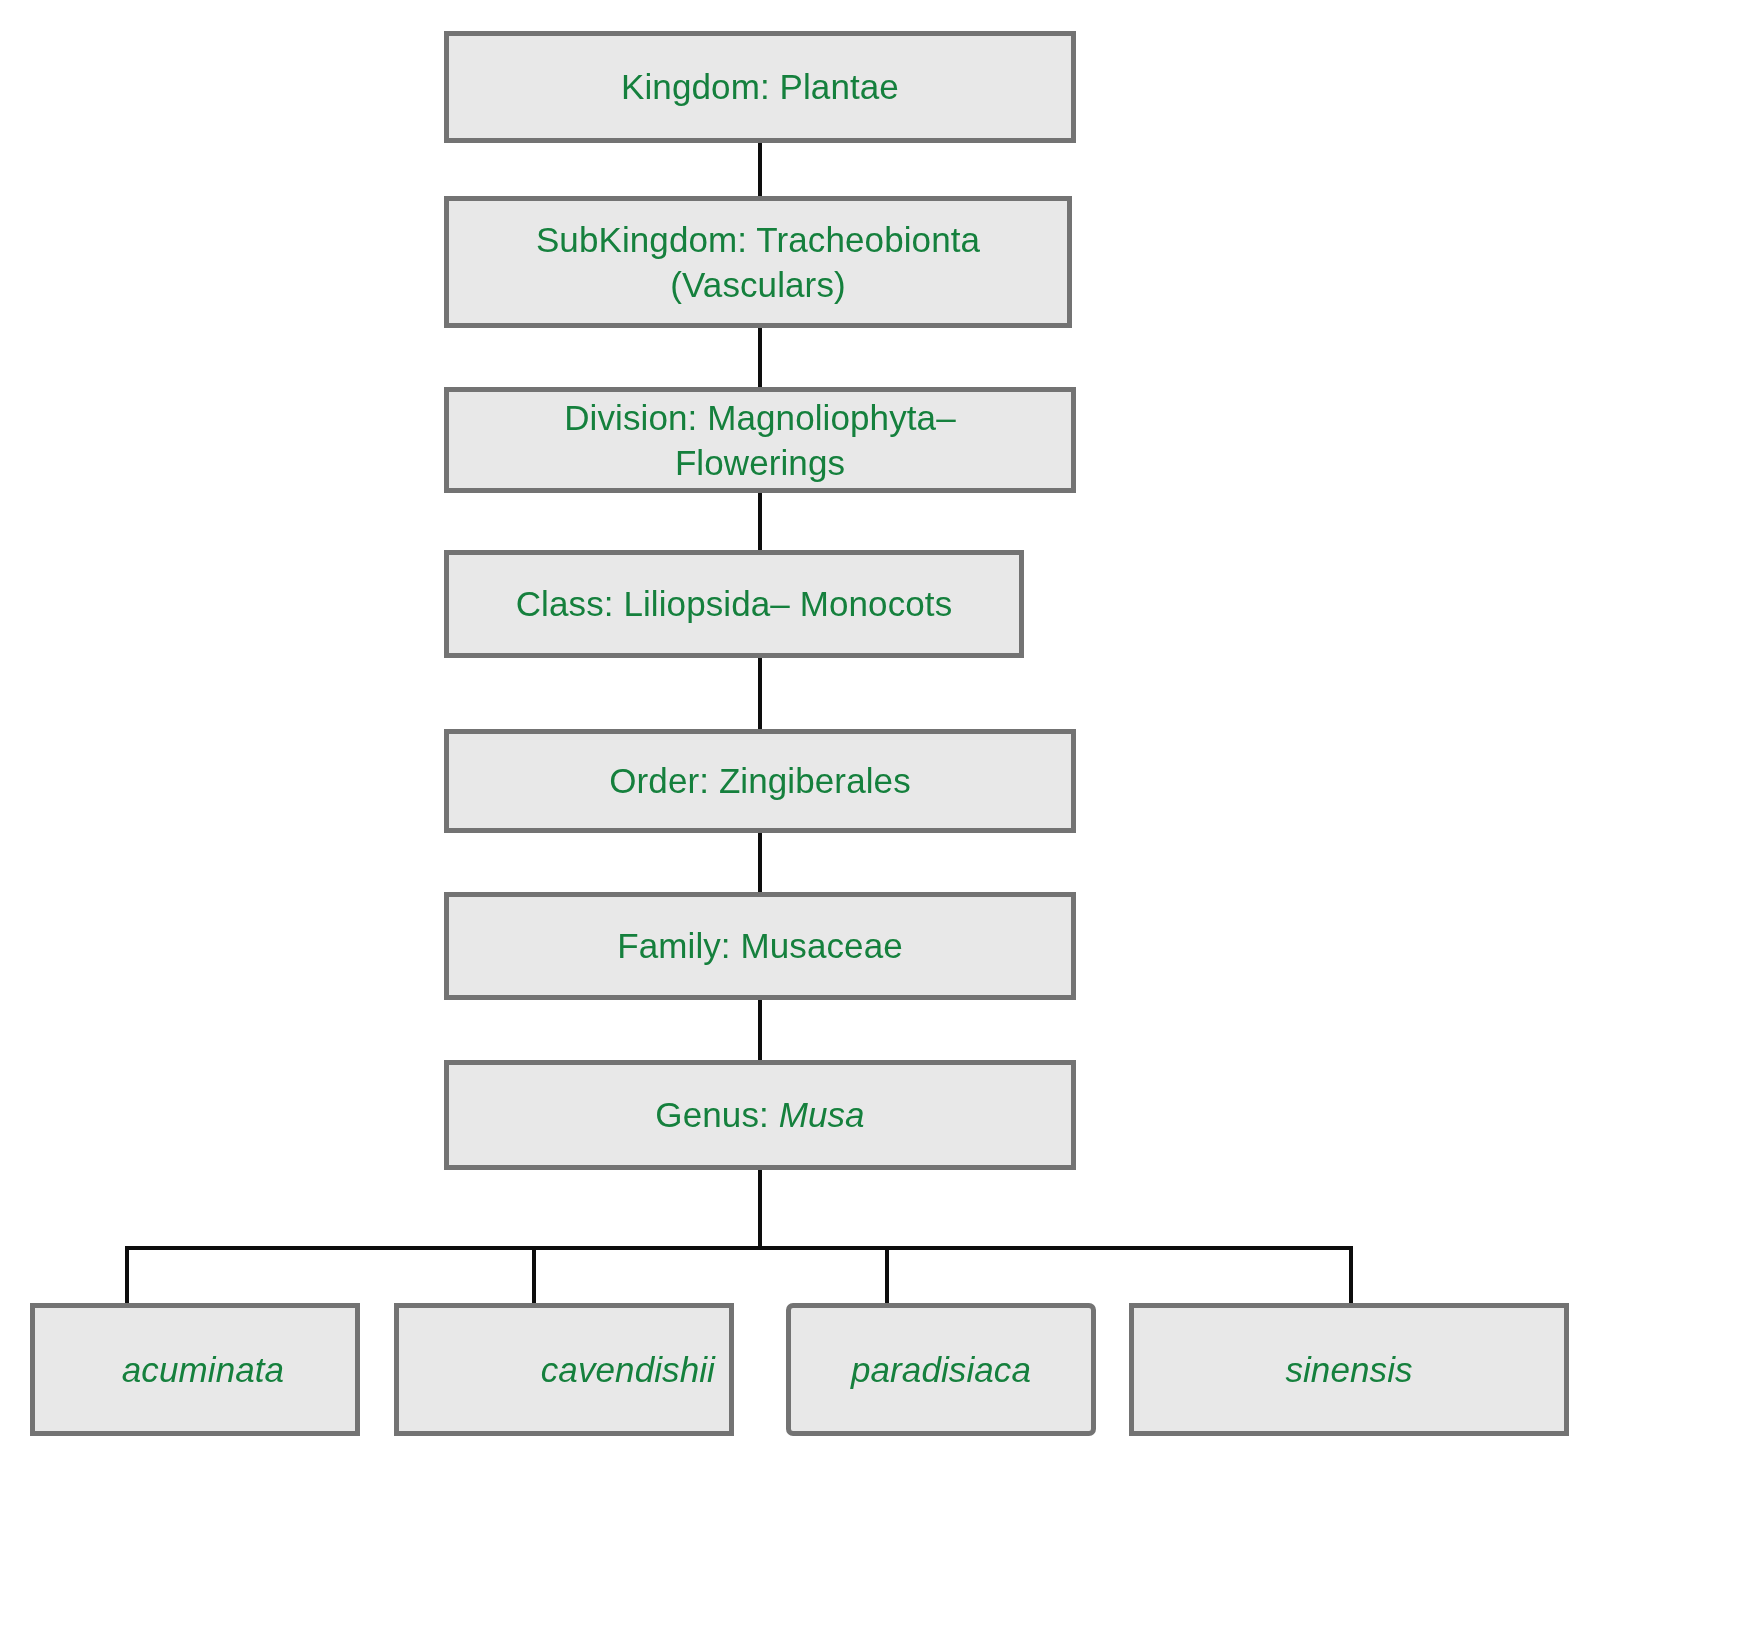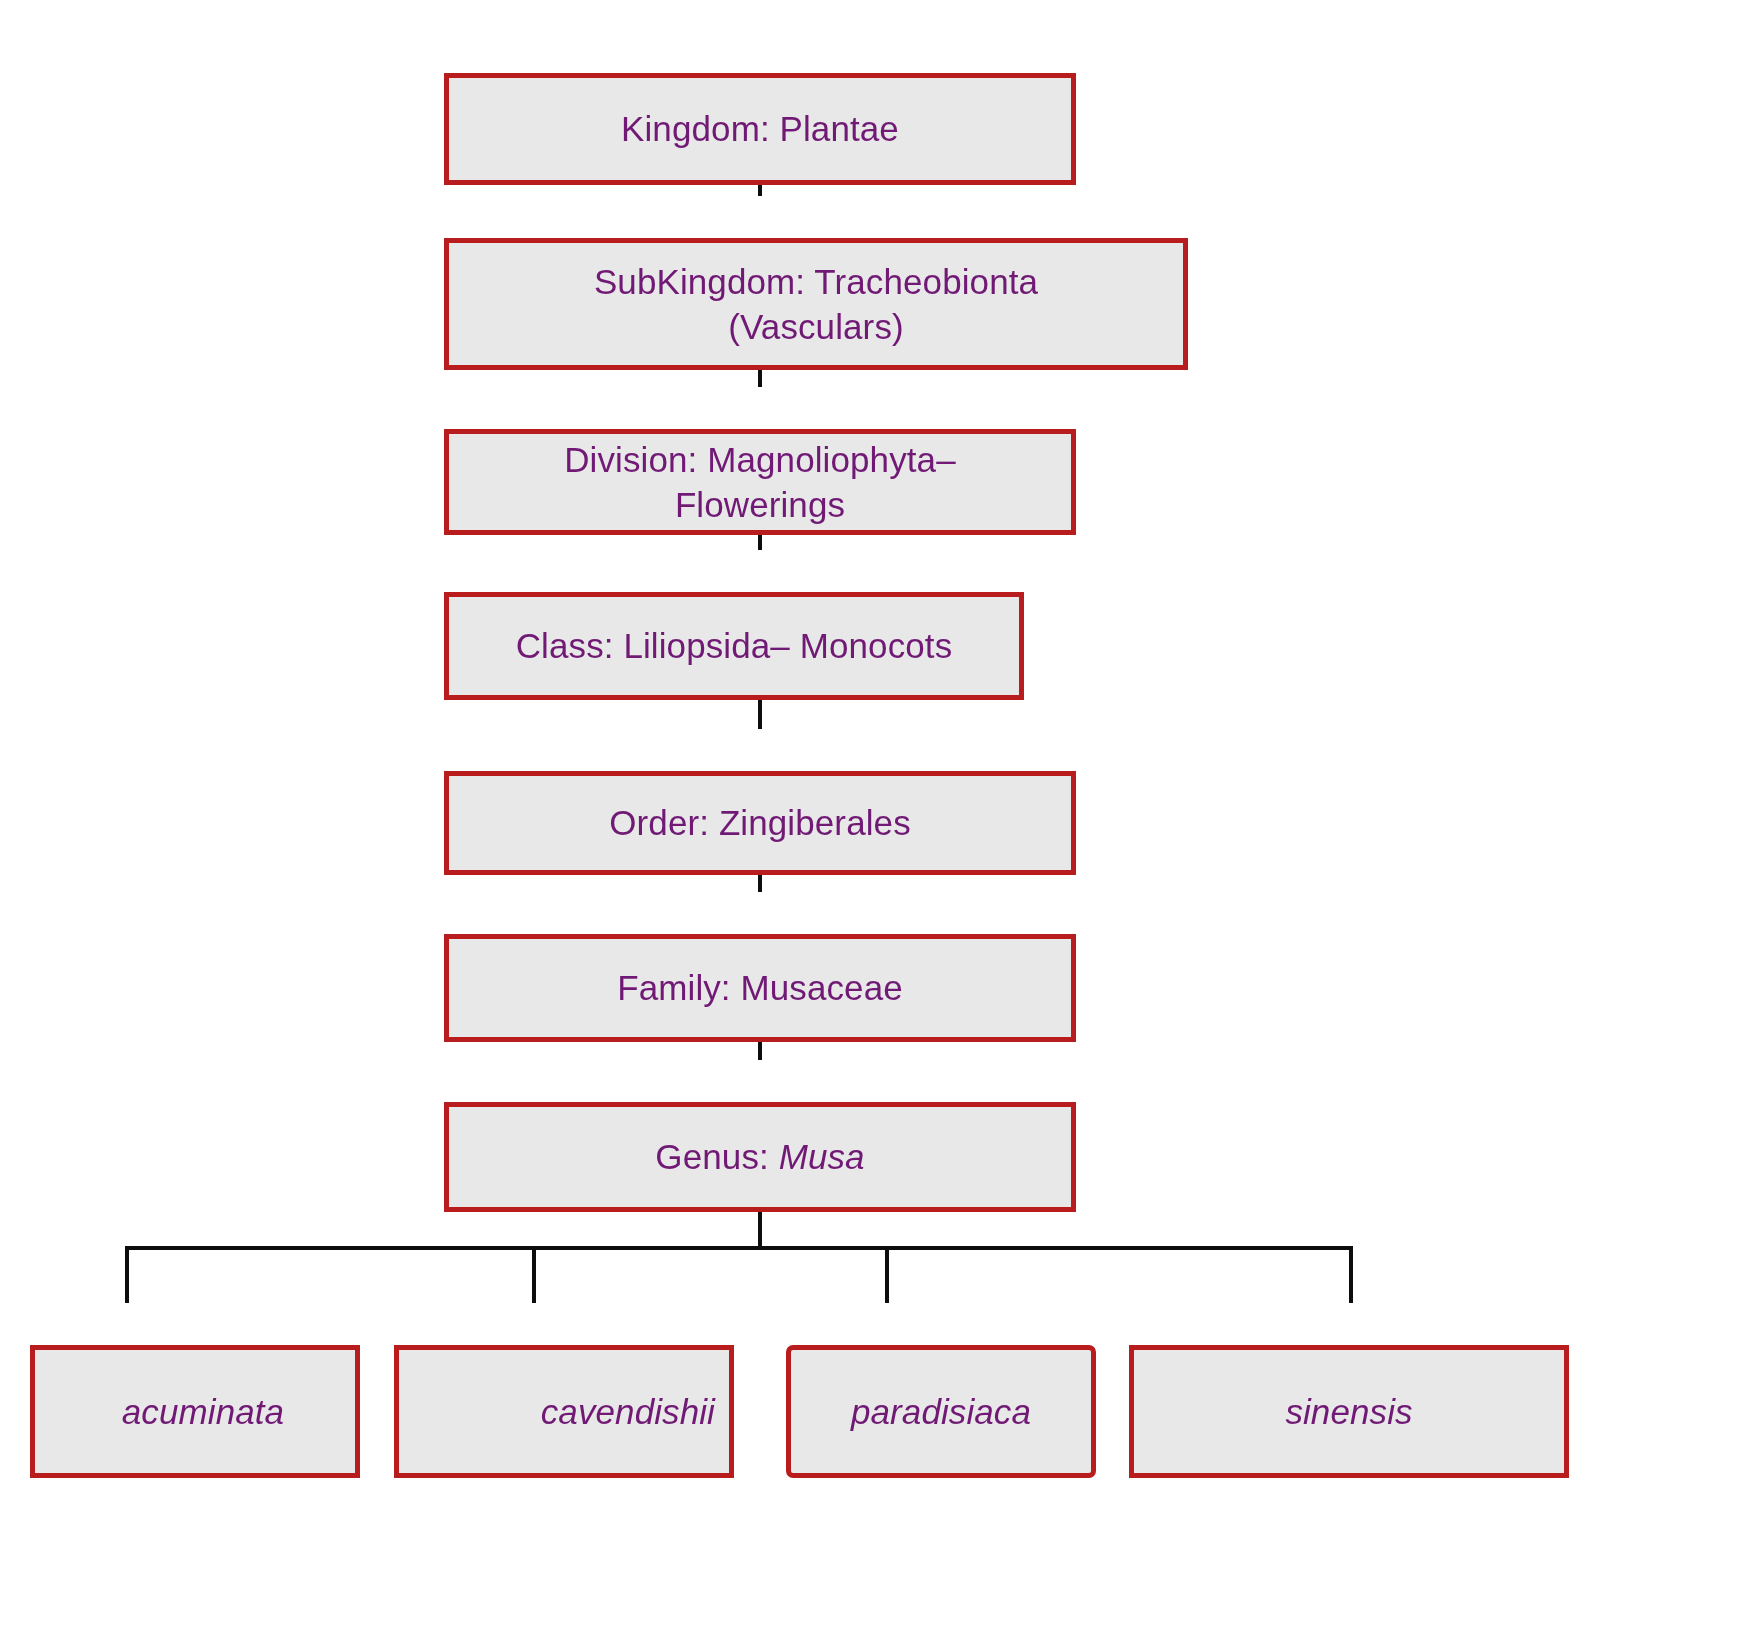--- a/index.html
+++ b/index.html
@@ -16,31 +16,30 @@
     height: 1643px;
     background: #ffffff;
     overflow: hidden;
   }
 
   
   .node {
     position: absolute;
     box-sizing: border-box;
     background: #e8e8e8;
-    border: 5px solid #b91c1c;
+    border: 5px solid #737373;
     display: flex;
     align-items: center;
     justify-content: center;
     text-align: center;
-    color: #701a75;
+    color: #15803d;
     font-size: 35px;
     line-height: 1.30;
     letter-spacing: 0.1px;
     z-index: 3;
-    margin-top: 42px;
   }
   .node .label {
     padding: 0 14px;
     white-space: pre-line;
   }
   .node .ital {
     font-style: italic;
   }
   .species .label {
     font-style: italic;
@@ -65,21 +64,21 @@
 <body>
 
 <div id="canvas">
 
   <div class="node" style="left:444px; top:31px; width:632px; height:112px;">
     <span class="label">Kingdom: Plantae</span>
   </div>
 
   <div class="vline" style="left:758px; top:143px; height:53px;"></div>
 
-  <div class="node" style="left:444px; top:196px; width:744px; height:132px;justify-content:center;">
+  <div class="node" style="left:444px; top:196px; width:628px; height:132px;justify-content:center;">
     <span class="label">SubKingdom: Tracheobionta
 (Vasculars)</span>
   </div>
 
   <div class="vline" style="left:758px; top:328px; height:59px;"></div>
 
   <div class="node" style="left:444px; top:387px; width:632px; height:106px;">
     <span class="label">Division: Magnoliophyta–
 Flowerings</span>
   </div>

